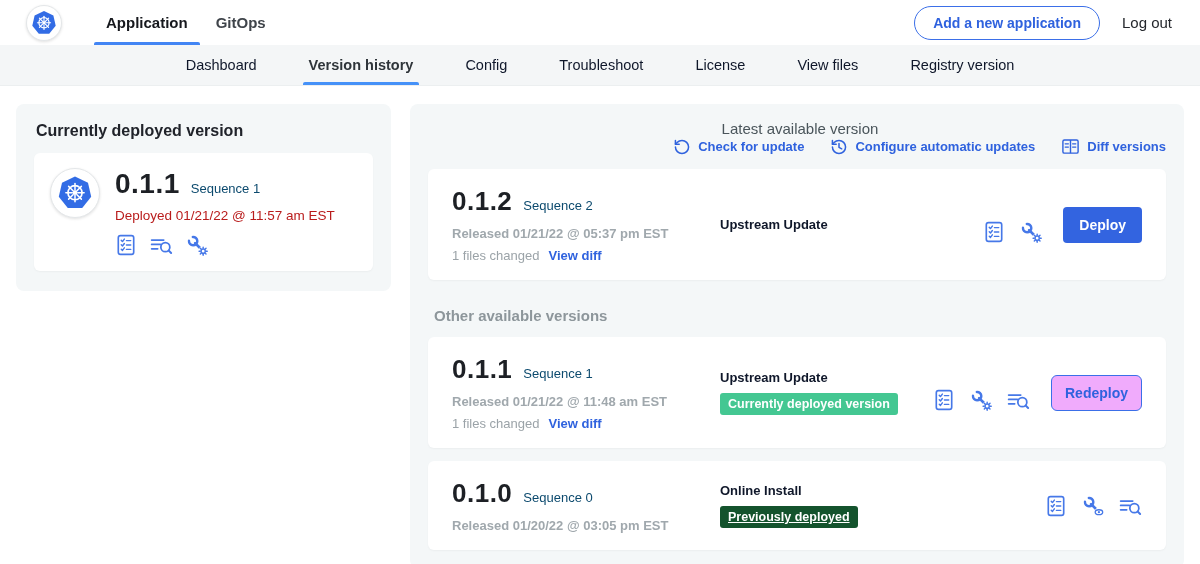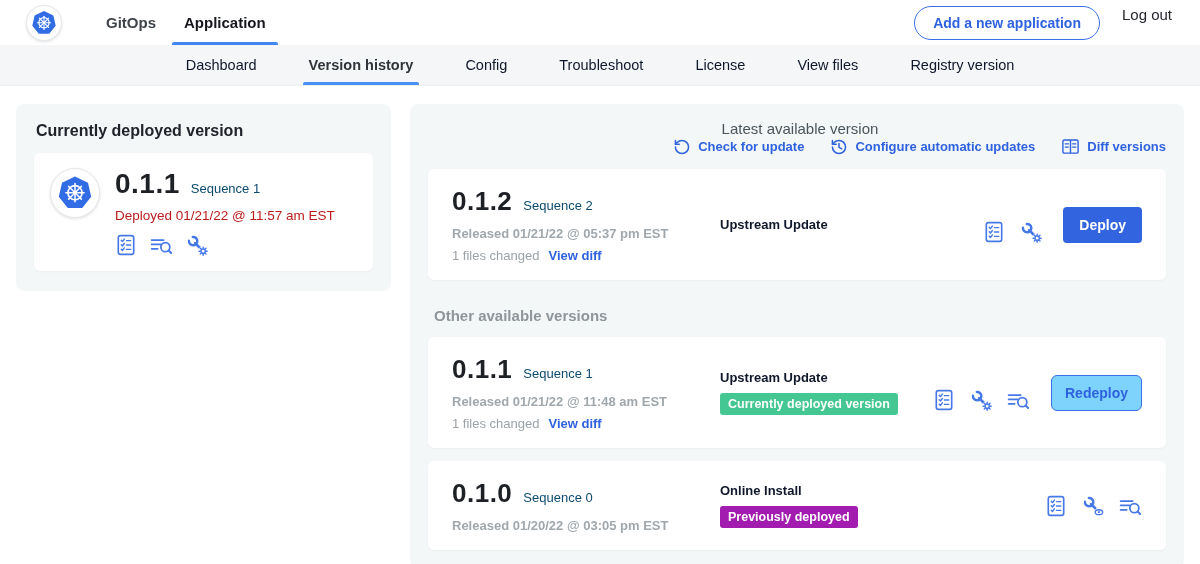--- a/index.html
+++ b/index.html
@@ -11,21 +11,21 @@
     background:#fff; }
   .k8s-badge { width:36px; height:36px; border-radius:50%; background:#fff;
     border:1px solid #e4e7e9; box-shadow:0 1px 3px rgba(0,0,0,.12);
     display:flex; align-items:center; justify-content:center; flex:0 0 auto; }
   .top-tabs { display:flex; height:100%; margin-left:30px; }
   .top-tab { position:relative; display:flex; align-items:center; padding:0 14px;
     font-size:15px; font-weight:700; color:#16181d; cursor:pointer; }
   .top-tab.inactive { color:#3f444a; font-weight:600; }
   .top-tab.active::after { content:""; position:absolute; left:2px; right:2px; bottom:0;
     height:3px; background:#4285f4; border-radius:2px 2px 0 0; }
-  .topbar-right { margin-left:auto; display:flex; gap:22px; }
+  .topbar-right { margin-left:auto; display:flex; align-items:center; gap:22px; }
   .pill-btn { border:1px solid #3b6fe8; color:#2f62de; background:#fff; font-weight:700;
     font-size:14px; padding:8px 18px; border-radius:18px; cursor:pointer;
     font-family:inherit; }
   .logout { font-size:15px; color:#24272c; cursor:pointer; }
 
   
   .subnav { height:41px; background:#f4f6f7; display:flex; justify-content:center;
     gap:52px; border-bottom:1px solid #eceff0; }
   .subnav-item { position:relative; display:flex; align-items:center; font-size:14.5px;
     color:#0f172a; cursor:pointer; }
@@ -62,26 +62,26 @@
     display:grid; grid-template-columns:268px 1fr auto; align-items:center;
     box-shadow:0 1px 2px rgba(0,0,0,.04); min-height:96px; }
   .vcard .ver-big { font-size:26px; }
   .released { margin-top:9px; font-size:13px; font-weight:600; color:#a0a8ad; }
   .files-row { margin-top:7px; font-size:13px; color:#9ba3a8; display:flex; gap:9px; }
   .view-diff { color:#2f62de; font-weight:700; cursor:pointer; }
   .source-label { font-size:13px; font-weight:700; color:#0f172a; }
   .badge { display:inline-block; margin-top:8px; padding:4px 8px; border-radius:3px;
     color:#fff; font-size:12.5px; font-weight:700; }
   .badge.green { background:#44c792; }
-  .badge.gray  { background:#a21caf; }
+  .badge.gray  { background:#14532d;text-decoration:underline; }
   .card-actions { display:flex; align-items:flex-end; gap:15px; }
   .btn-primary { background:#3364e0; color:#fff; border:none; font-weight:700;
     font-size:14px; padding:10px 16px; border-radius:4px; cursor:pointer; margin-left:6px;
     font-family:inherit; }
-  .btn-outline { background:#7dd3fc; color:#2f62de; border:1px solid #3b6fe8; font-weight:700;
+  .btn-outline { background:#f0abfc; color:#2f62de; border:1px solid #3b6fe8; font-weight:700;
     font-size:14px; padding:9px 13px; border-radius:6px; cursor:pointer; margin-left:6px;
     font-family:inherit; }
   .other-title { margin:27px 0 0 6px; font-size:15px; color:#8d969b; }
   svg { display:block; }
 </style>
 </head>
 <body>
 
 <svg width="0" height="0" style="position:absolute">
   <defs>
@@ -167,25 +167,25 @@
   </defs>
 </svg>
 
 <header class="topbar">
   <span class="k8s-badge">
     <svg width="26" height="26" viewBox="0 0 26 26">
         <use href="#i-k8s"></use>
       </svg>
   </span>
   <nav class="top-tabs">
+    <div class="top-tab active">
+      <span>Application</span>
+    </div>
     <div class="top-tab inactive">
       <span>GitOps</span>
-    </div>
-    <div class="top-tab active">
-      <span>Application</span>
     </div>
   </nav>
   <div class="topbar-right">
     <button class="pill-btn">Add a new application</button>
     <span class="logout">Log out</span>
   </div>
 </header>
 
 <nav class="subnav">
   <div class="subnav-item">Dashboard</div>

